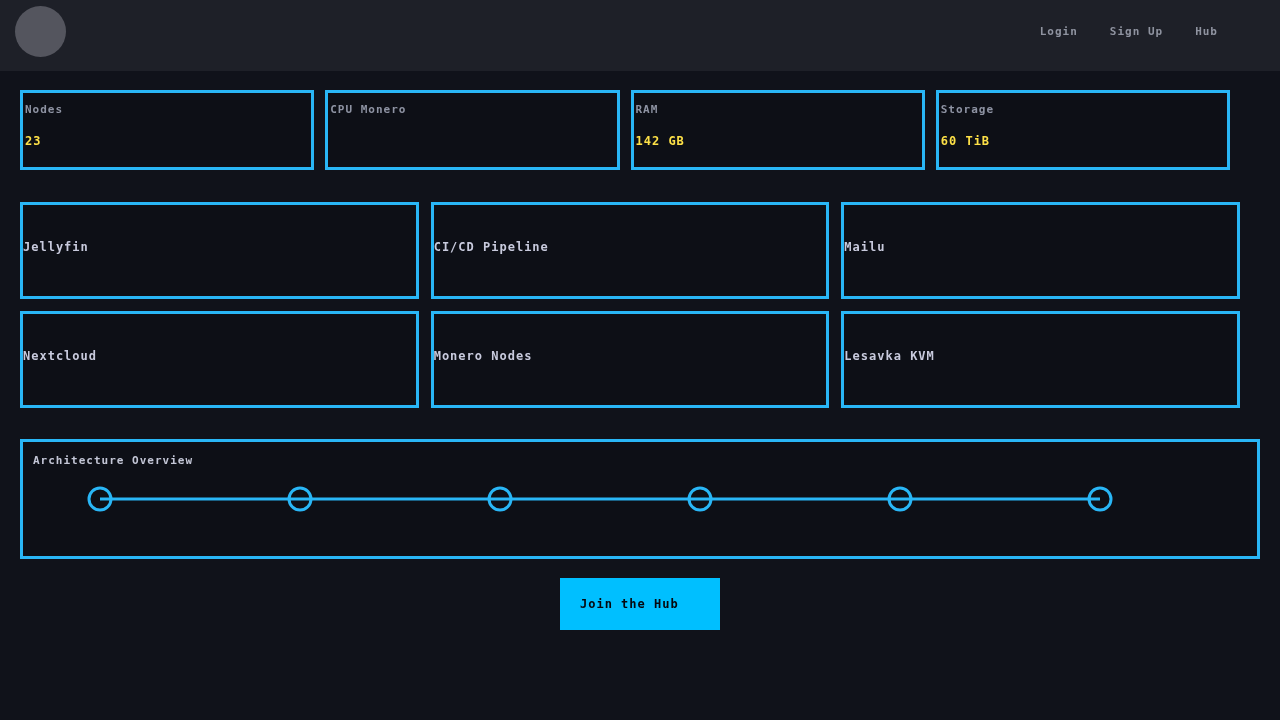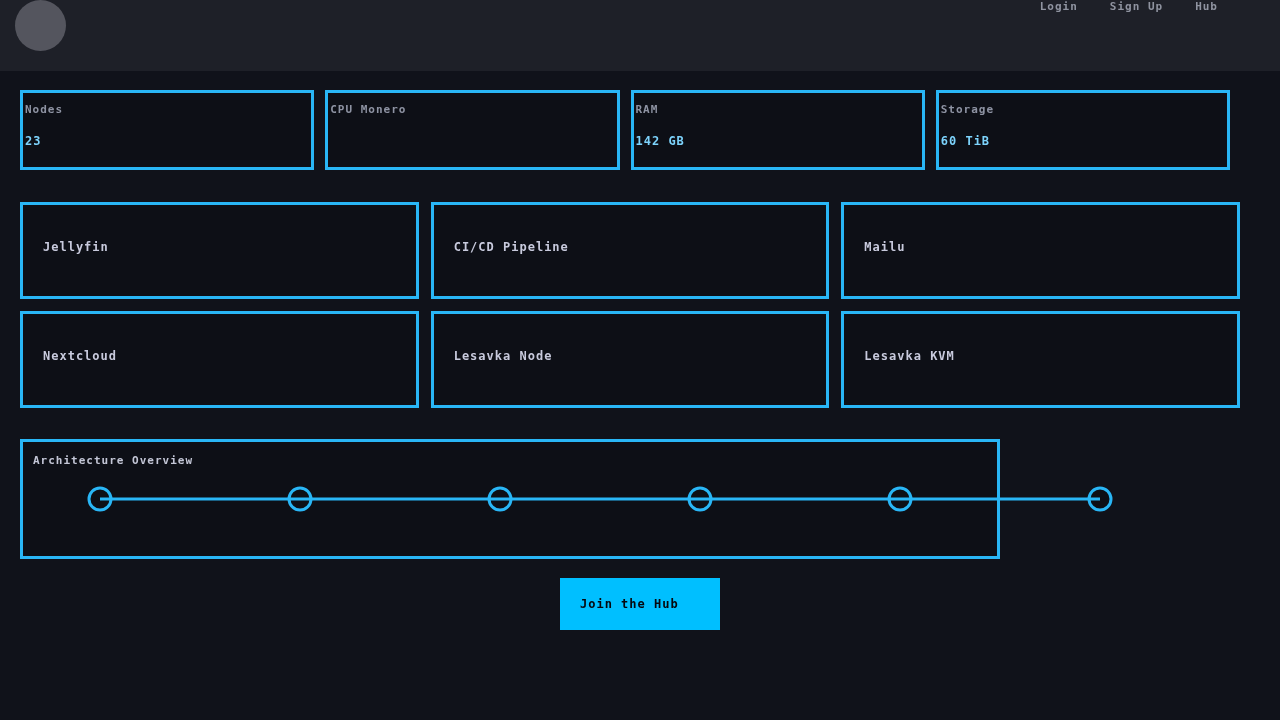--- a/index.html
+++ b/index.html
@@ -6,21 +6,21 @@
   html, body {
     width: 1280px; height: 720px;
     background: var(--page-bg, #10121a);
     font-family: "DejaVu Sans Mono", "Liberation Mono", monospace;
     overflow: hidden;
   }
   
   .navbar {
     height: 71px;
     background: var(--navbar-bg, #1e2028);
-    display: flex; align-items: flex-start;
+    display: flex; align-items: center;
     padding: 0 62px 9px 15px;
   }
   .avatar {
     width: 51px; height: 51px; border-radius: 50%;
     background: #54555e;
   }
   .nav-links {
     margin-left: auto;
     display: flex; align-items: center; gap: 32px;
   }
@@ -39,45 +39,45 @@
   .stat-card {
     flex: 1; height: 80px;
     background: var(--card-bg, #0d0f16);
     border: 3px solid var(--border, #29b6f6);
     padding: 10px 2px;
   }
   .stat-label {
     color: #8e93a3; font-size: 11px; font-weight: bold; letter-spacing: 1px;
   }
   .stat-value {
-    color: #7dd3fc; font-size: 12px; font-weight: bold; letter-spacing: 1px;
+    color: #fde047; font-size: 12px; font-weight: bold; letter-spacing: 1px;
     margin-top: 18px;
   }
   
   .services-grid {
     margin-top: 32px;
     display: grid;
     grid-template-columns: repeat(3, 1fr);
     gap: 12px;
     width: 1220px;
   }
   .service-card {
     height: 97px;
     background: var(--card-bg, #0d0f16);
     border: 3px solid var(--border, #29b6f6);
     display: flex; align-items: center;
-    padding: 0 10px 8px 20px;
+    padding: 0 10px 8px 0;
   }
   .service-title {
     color: #c8cadd; font-size: 12px; font-weight: bold; letter-spacing: 1px;
   }
   
   .arch-panel {
     margin-top: 31px;
-    width: 980px; height: 120px;
+    width: 1240px; height: 120px;
     background: var(--card-bg, #0d0f16);
     border: 3px solid var(--border, #29b6f6);
     position: relative;
     text-align: right;
   }
   .arch-title {
     position: absolute; top: 12px; left: 10px;
     color: #c3c6d6; font-size: 11px; font-weight: bold; letter-spacing: 1px;
   }
   .arch-svg { position: absolute; top: 0; left: 0; }
@@ -137,21 +137,21 @@
       <div class="service-card">
     <div class="service-title">CI/CD Pipeline</div>
   </div>
       <div class="service-card">
     <div class="service-title">Mailu</div>
   </div>
       <div class="service-card">
     <div class="service-title">Nextcloud</div>
   </div>
       <div class="service-card">
-    <div class="service-title">Lesavka Node</div>
+    <div class="service-title">Monero Nodes</div>
   </div>
       <div class="service-card">
     <div class="service-title">Lesavka KVM</div>
   </div>
     </section>
 
   <section class="arch-panel">
     <div class="arch-title">Architecture Overview</div>
     <svg class="arch-svg" width="1234" height="114" viewBox="0 0 1234 114">
         <circle cx="77" cy="57" r="11" fill="#0d0f16" stroke="#29b6f6" stroke-width="3"></circle>

